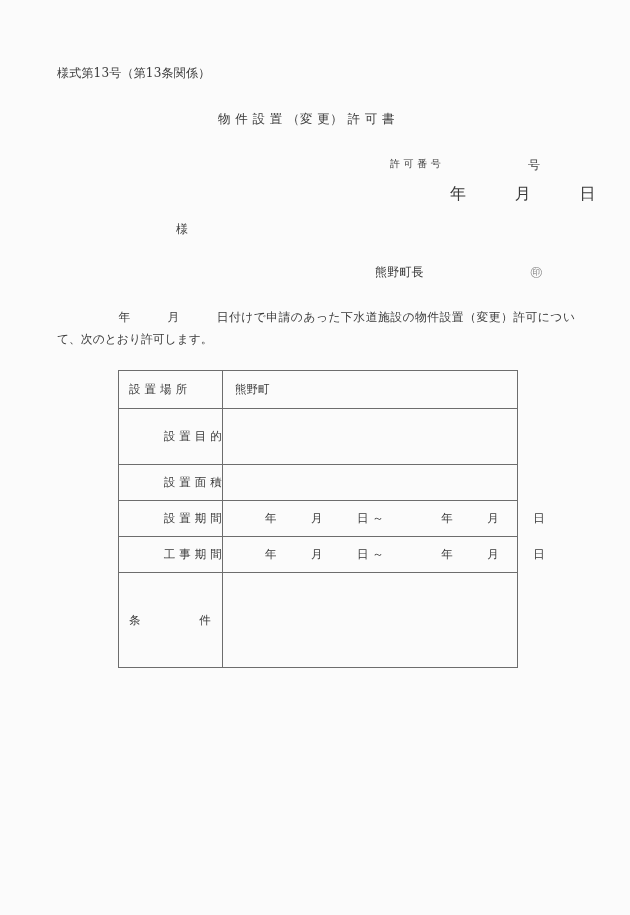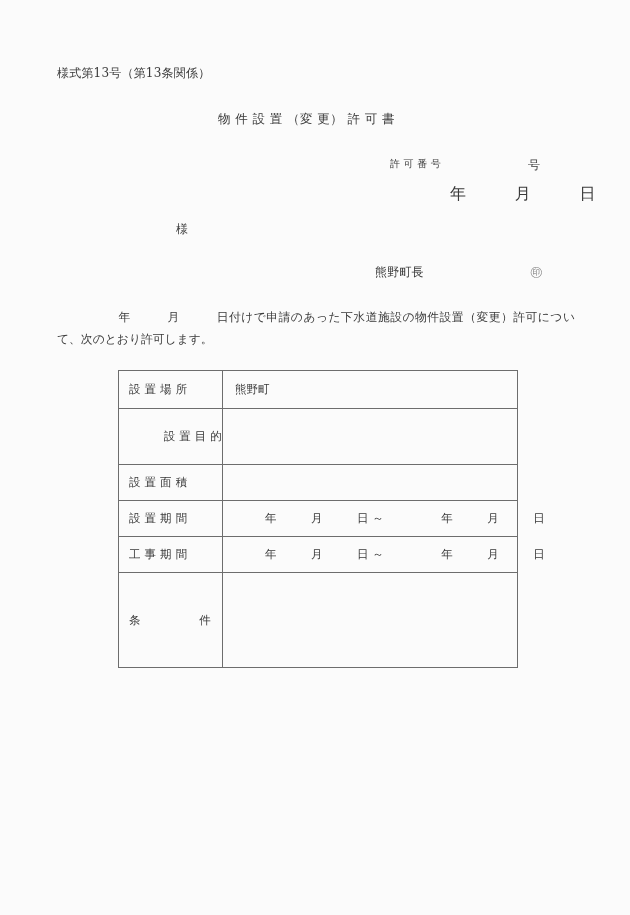--- a/index.html
+++ b/index.html
@@ -124,21 +124,21 @@
   .form-table td.value {
     padding-left: 12px;
     white-space: pre;
   }
   .form-table td.value.indent {
     padding-left: 42px;
   }
 
   .r-h38 { height: 38px; }
   .r-h56 { height: 56px; text-align: right; }
-  .r-h36 { height: 36px; }
+  .r-h36 { height: 36px; text-align: right; }
   .r-h95 { height: 95px; }
 </style>
 </head>
 <body>
 
 <div class="page">
 
   <div class="t form-no">様式第13号（第13条関係）</div>
 
   <div class="t doc-title">物 件 設 置 （変 更） 許 可 書</div>

